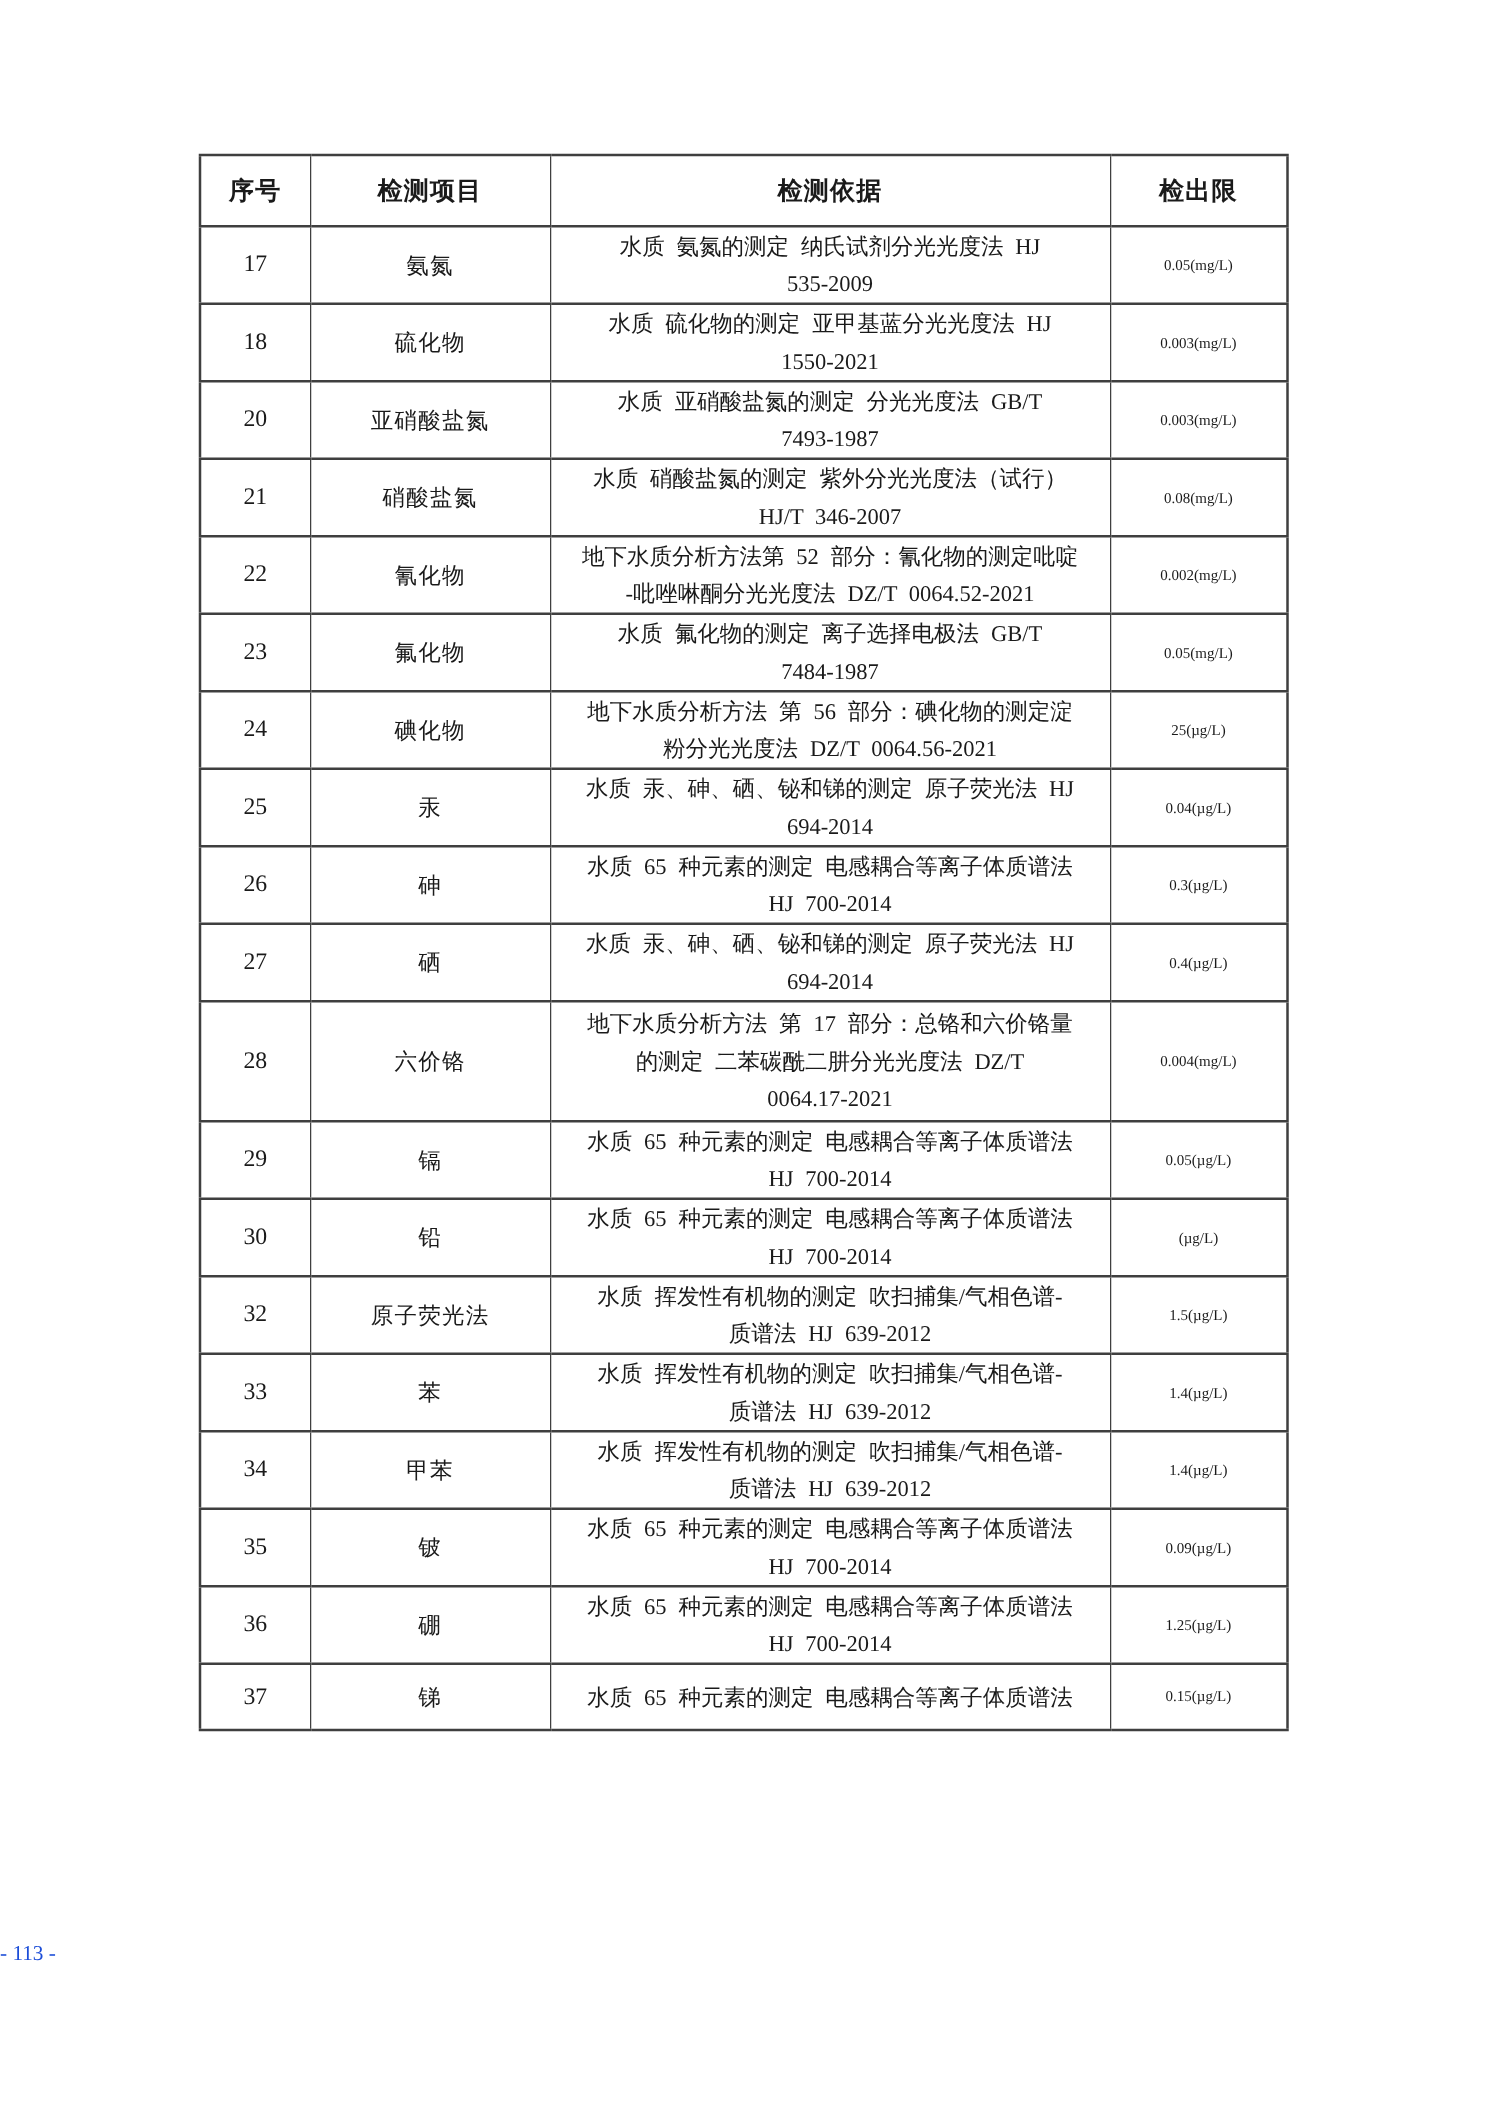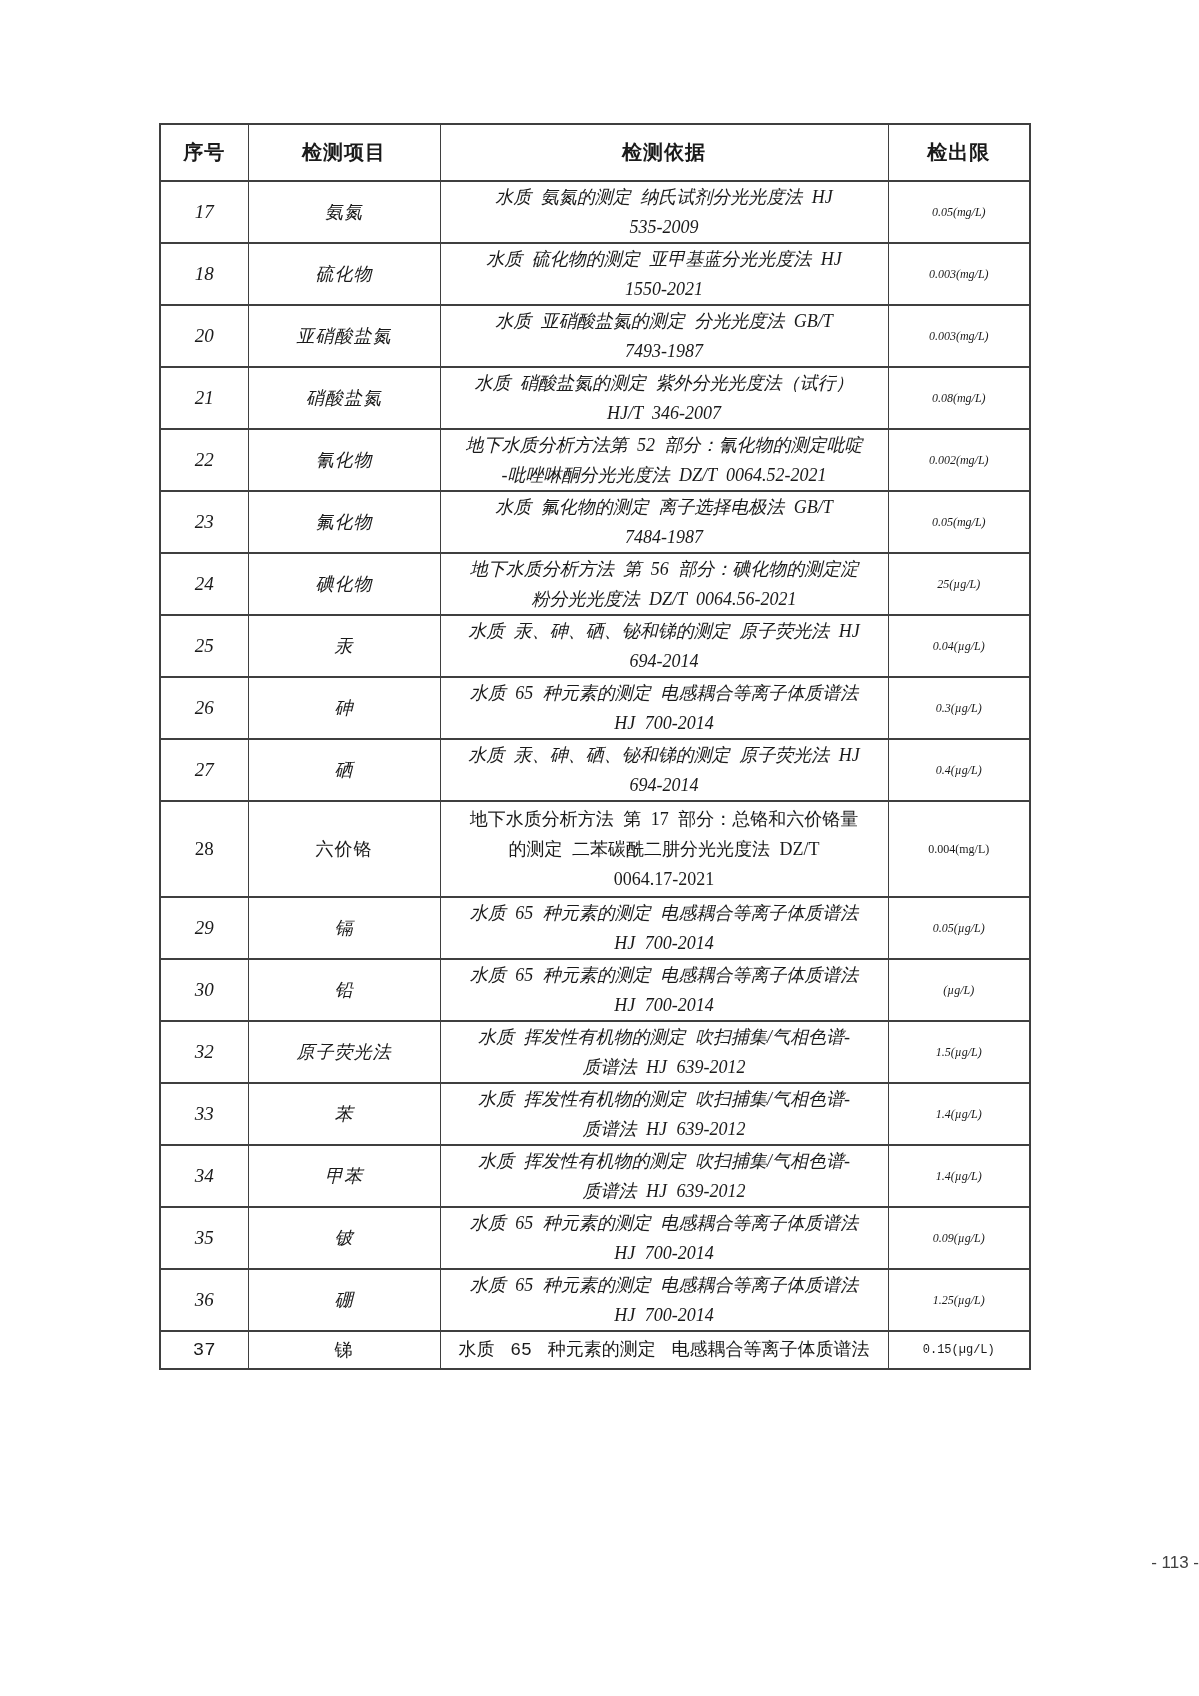--- a/index.html
+++ b/index.html
@@ -34,23 +34,23 @@
     text-align: center;
     vertical-align: middle;
     overflow: visible;
   }
   .det-table thead tr { height: 57px; }
   .det-table th {
     font-size: 20px;
     font-weight: bold;
     letter-spacing: 1px;
   }
-  .det-table tbody tr.lines-2 { height: 56px; font-style: italic; }
+  .det-table tbody tr.lines-2 { height: 56px; }
   .det-table tbody tr.lines-3 { height: 96px; }
-  .det-table tbody tr.lines-1 { height: 38px; font-family: Liberation Mono, monospace; }
+  .det-table tbody tr.lines-1 { height: 53px; }
   .cell-no {
     font-size: 19px;
   }
   .cell-item {
     font-size: 18px;
     letter-spacing: 1px;
   }
   .cell-method {
     font-size: 18px;
     word-spacing: 5px;
@@ -61,24 +61,24 @@
     white-space: nowrap;
   }
   .cell-limit {
     font-size: 12px;
   }
   .page-footer {
     position: absolute;
     top: 1553px;
     left: 0;
     width: 100%;
-    text-align: right;
-    font-family: Liberation Sans, sans-serif;
+    text-align: left;
+    font-family: Liberation Serif, serif;
     font-size: 17px;
-    color: #404040;
+    color: #1d4ed8;
   }
 </style>
 </head>
 <body>
 
 <table class="det-table">
   <colgroup>
     <col style="width:88px">
     <col style="width:192px">
     <col style="width:448px">

